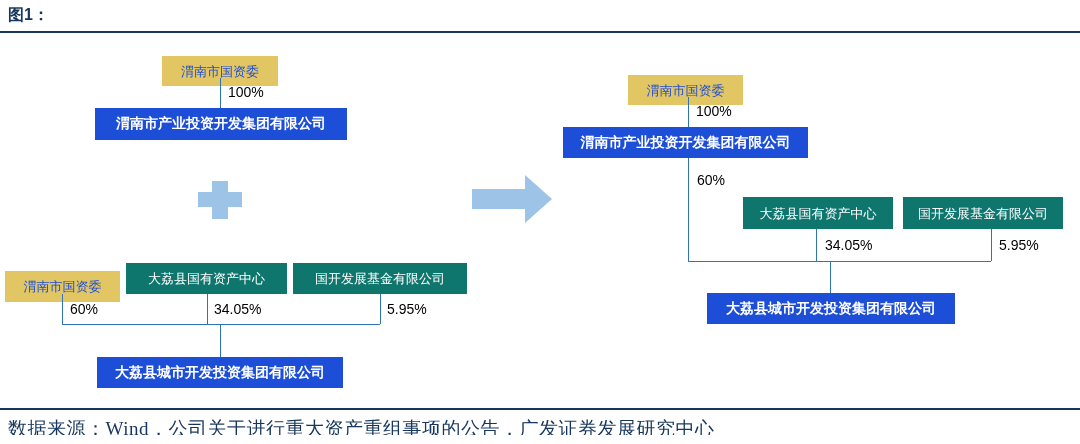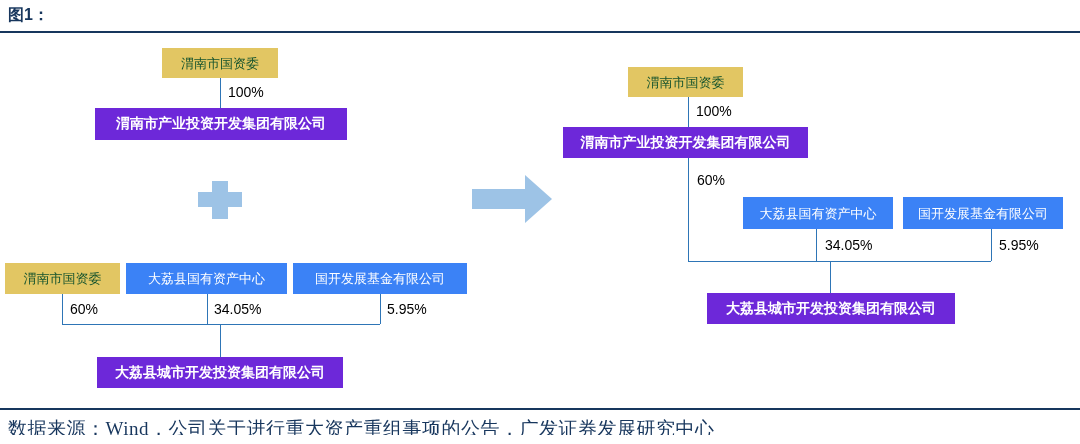--- a/index.html
+++ b/index.html
@@ -12,23 +12,23 @@
     color:#17365D;font-weight:bold;}
   .fig-label{font-family:"Liberation Sans","DejaVu Sans",sans-serif;font-size:16px;margin-right:10px;}
   .fig-title{font-size:17px;letter-spacing:1px;}
   .top-rule{position:absolute;left:0;top:31px;width:1080px;height:2px;background:#17365D;}
   
   .bottom-rule{position:absolute;left:0;top:408px;width:1080px;height:2px;background:#17365D;}
   .source-note{position:absolute;left:8px;top:416px;color:#17365D;font-size:19px;letter-spacing:0.5px;}
   
   .node{position:absolute;display:flex;align-items:center;justify-content:center;
     text-align:center;font-size:13px;line-height:1;white-space:nowrap;}
-  .node.gold{background:#E2C663;color:#14532d;}
-  .node.dark{background:#6d28d9;color:#ffffff;font-weight:bold;font-size:14px;}
-  .node.light{background:#3b82f6;color:#ffffff;}
+  .node.gold{background:#E2C663;color:#1d4ed8;margin-top:8px;}
+  .node.dark{background:#1d4ed8;color:#ffffff;font-weight:bold;font-size:14px;}
+  .node.light{background:#0f766e;color:#ffffff;}
   
   .vline,.hline{position:absolute;background:#2E75B6;}
   .vline{width:1px;}
   .hline{height:1px;}
   
   .pct{position:absolute;font-family:"Liberation Sans","DejaVu Sans",sans-serif;
     font-size:14px;color:#000;line-height:16px;}
   
   .plus{position:absolute;left:198px;top:181px;width:44px;height:38px;}
   .plus .h{position:absolute;left:0;top:11px;width:44px;height:15px;background:#9DC3E6;}

